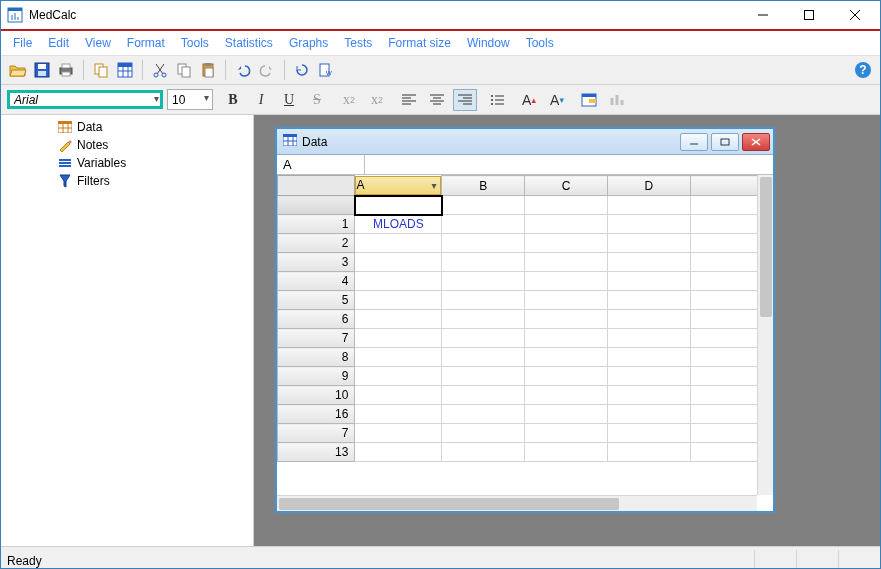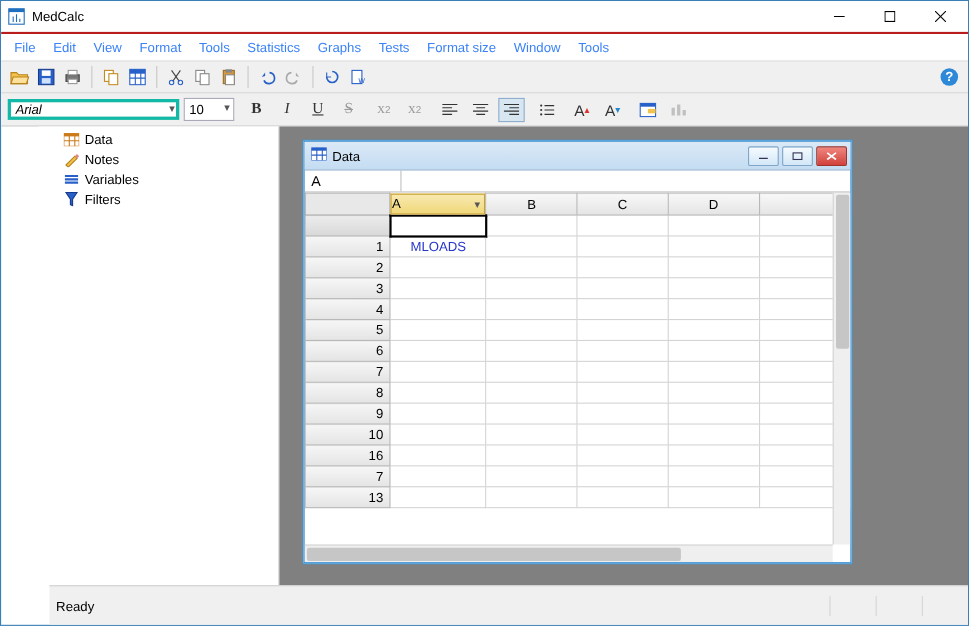--- a/index.html
+++ b/index.html
@@ -58,21 +58,21 @@
 .sheet .rowh { width: 80px; background: linear-gradient(#f6f6f6,#e4e4e4); border:1px solid #b8b8b8; text-align:right; padding-right:6px; font-weight:normal; }
 .sheet .cell { width: 86px; background:#fff; }
 .sheet .cell.selcell { border:2px solid #000; }
 .sheet .val { color: #2536c9; text-align: center; }
 .scroll-v { position:absolute; right:0; top:0; width:16px; height:calc(100% - 16px); background:#efefef; border-left:1px solid #d4d4d4;}
 .scroll-v .thumb { position:absolute; left:2px; top:2px; width:12px; height:140px; background:#c6c6c6; border-radius:2px;}
 .scroll-h { position:absolute; left:0; bottom:0; height:16px; width:calc(100% - 16px); background:#efefef; border-top:1px solid #d4d4d4;}
 .scroll-h .thumb { position:absolute; top:2px; left:2px; height:12px; width:340px; background:#c6c6c6; border-radius:2px;}
 
 
-.statusbar { position:absolute; left:0; bottom:0; right:0; height:36px; background:#f0f0f0; border-top:1px solid #d0d0d0; display:flex; align-items:center; font-size:12px; padding-left:6px;margin-left:44px; }
+.statusbar { position:absolute; left:0; bottom:0; right:0; height:22px; background:#f0f0f0; border-top:1px solid #d0d0d0; display:flex; align-items:flex-end; font-size:12px; padding-left:6px; }
 .statusbar .pads { margin-left:auto; display:flex; }
 .statusbar .pad { width:42px; height:18px; border-left:1px solid #d4d4d4; }
 
 </style>
 </head>
 <body>
 
 <div class="titlebar">
   <span class="app-icon">
     <svg width="16" height="16">

